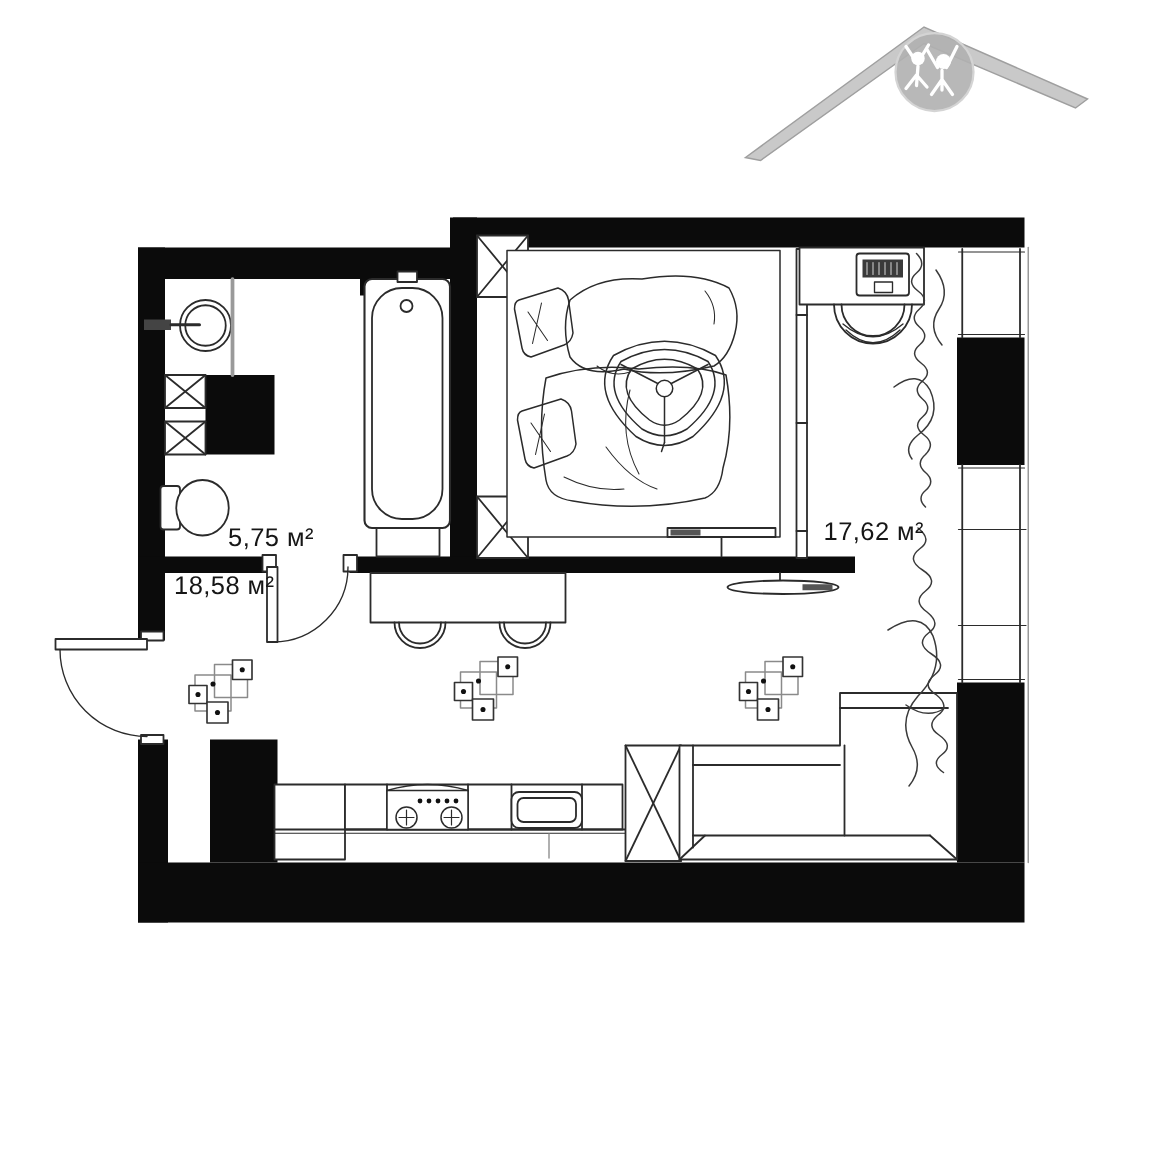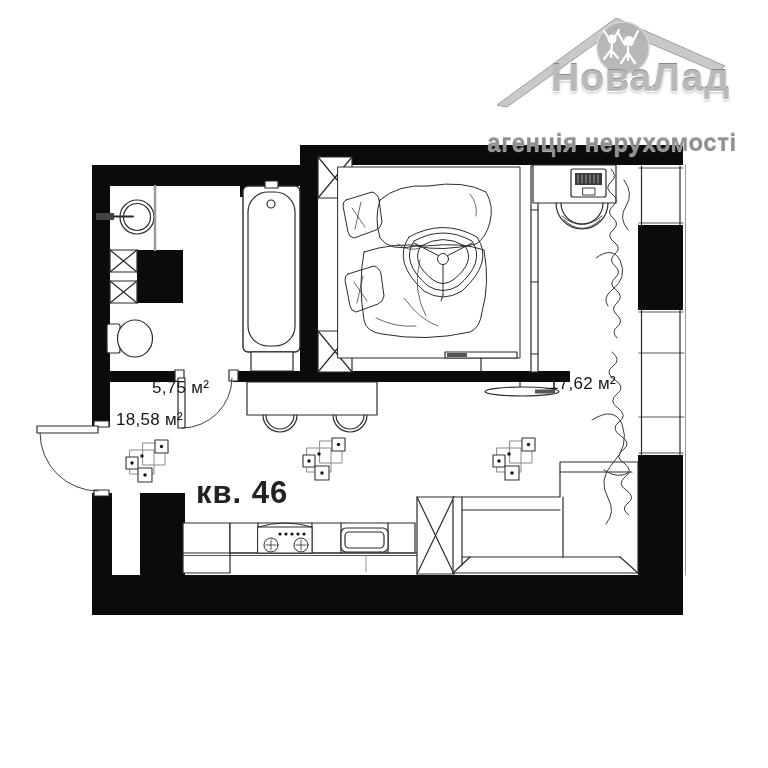--- a/index.html
+++ b/index.html
@@ -1,20 +1,20 @@
 <!DOCTYPE html>
 <html><head>
 <meta charset="utf-8">
 <style>
   html,body{margin:0;padding:0;background:#fff;}
   #stage{position:relative;width:768px;height:768px;background:#fff;overflow:hidden;
          font-family:"Liberation Sans",sans-serif;}
   .wall{position:absolute;background:#0b0b0b;z-index:1;}
   #linework{position:absolute;left:0;top:0;width:768px;height:768px;z-index:2;}
-  .lbl{position:absolute;z-index:3;color:#161616;white-space:nowrap;margin-top:29px;}
+  .lbl{position:absolute;z-index:3;color:#161616;white-space:nowrap;}
   .area-lbl{font-size:17px;font-weight:500;letter-spacing:.3px;}
   .apt-lbl{font-size:31px;font-weight:600;letter-spacing:1px;color:#222;}
   #watermark{position:absolute;inset:0;z-index:10;pointer-events:none;}
   #wm-svg{position:absolute;inset:0;width:768px;height:768px;}
   .wm-text{position:absolute;text-align:center;font-weight:bold;}
   #wm-brand{left:538px;top:56px;width:205px;font-size:39px;letter-spacing:1px;
             color:#b9b9b9;text-shadow:0 1px 0 #fff,0 -1px 0 #8a8a8a,0 2px 3px rgba(120,120,120,.5);}
   #wm-site{left:478px;top:105px;width:274px;font-size:24px;letter-spacing:.5px;
            color:#bfbfbf;text-shadow:0 1px 0 #fff,0 -1px 0 #909090;}
   #wm-tagline{left:480px;top:129px;width:264px;font-size:24px;letter-spacing:.5px;
@@ -251,32 +251,29 @@
         </g>
       <g>
           <use href="#tileCluster" x="493" y="438"></use>
         </g>
     </g>
   </svg>
 
   <div class="lbl area-lbl" style="left:152px;top:349px">5,75 м²</div>
   <div class="lbl area-lbl" style="left:116px;top:381px">18,58 м²</div>
   <div class="lbl area-lbl" style="left:549px;top:345px">17,62 м²</div>
-  <div class="lbl apt-lbl" style="left:196px;top:446px">кв. 46</div>
 
   <div id="watermark">
     <svg id="wm-svg" viewBox="0 0 768 768">
       <path d="M497,105 L616,18 L725,66 L717,72 L616,29 L507,107 Z" fill="#c9c9c9" stroke="#9f9f9f" stroke-width="1"></path>
       <g>
         <circle cx="623" cy="48" r="26" fill="#b0b0b0" fill-opacity="0.9" stroke="#d4d4d4" stroke-width="1.5"></circle>
         <g stroke="#fff" stroke-width="2.2" fill="none" stroke-linecap="round">
           <path d="M604,31 L610,40 M619,30 L613,40 M612,44 L611,57 M611,50 L604,59 M611,50 L618,58"></path>
           <path d="M618,33 L625,45 M638,31 L631,45 M628,47 L628,60 M628,53 L621,63 M628,53 L635,63"></path>
         </g>
         <circle cx="612" cy="39" r="4.5" fill="#fff" stroke="none"></circle>
         <circle cx="629" cy="41" r="5" fill="#fff" stroke="none"></circle>
       </g>
     </svg>
-    <div class="wm-text" id="wm-brand">НоваЛад</div>
-    <div class="wm-text" id="wm-tagline">агенція нерухомості</div>
   </div>
 
 </div>
 
 </body></html>

